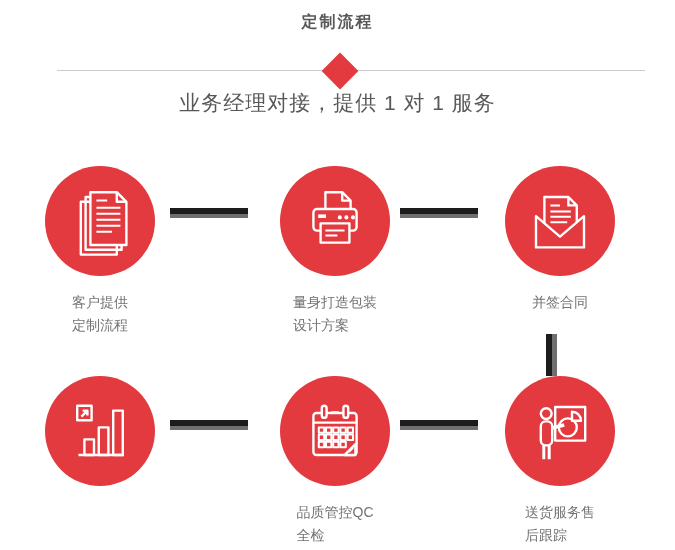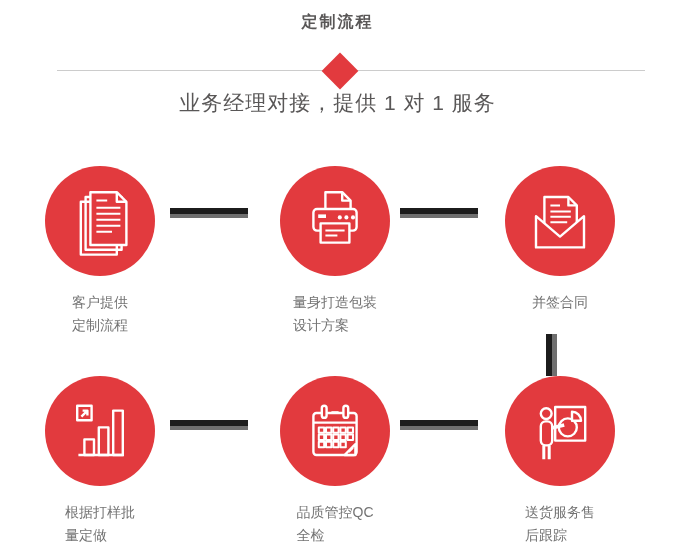--- a/index.html
+++ b/index.html
@@ -97,24 +97,20 @@
     <div class="circle">
       <svg class="ic" width="72" height="72" viewBox="0 0 60 60">
         <path d="M12 50 H50"></path>
         <rect x="17" y="37" width="8" height="13"></rect>
         <rect x="29" y="27" width="8" height="23"></rect>
         <rect x="41" y="13" width="8" height="37"></rect>
         <rect x="11" y="9" width="12" height="12"></rect>
         <path d="M14.5 18 L19.5 13 M15.5 13 H19.5 V17"></path>
       </svg>
     </div>
-    <div class="label"><span class="lines">
-      <div>根据打样批</div>
-      <div>量定做</div>
-    </span></div>
   </div>
 
   <div class="step" style="left:255px;top:376px;">
     <div class="circle">
       <svg class="ic" width="72" height="72" viewBox="0 0 60 60">
         <rect x="12" y="15" width="36" height="35" rx="2.5"></rect>
         <path d="M12 23 H48"></path>
         <rect class="fillred" x="19" y="9" width="4" height="10" rx="2"></rect>
         <rect class="fillred" x="37" y="9" width="4" height="10" rx="2"></rect>
         <path d="M27 14.5 H33"></path>

